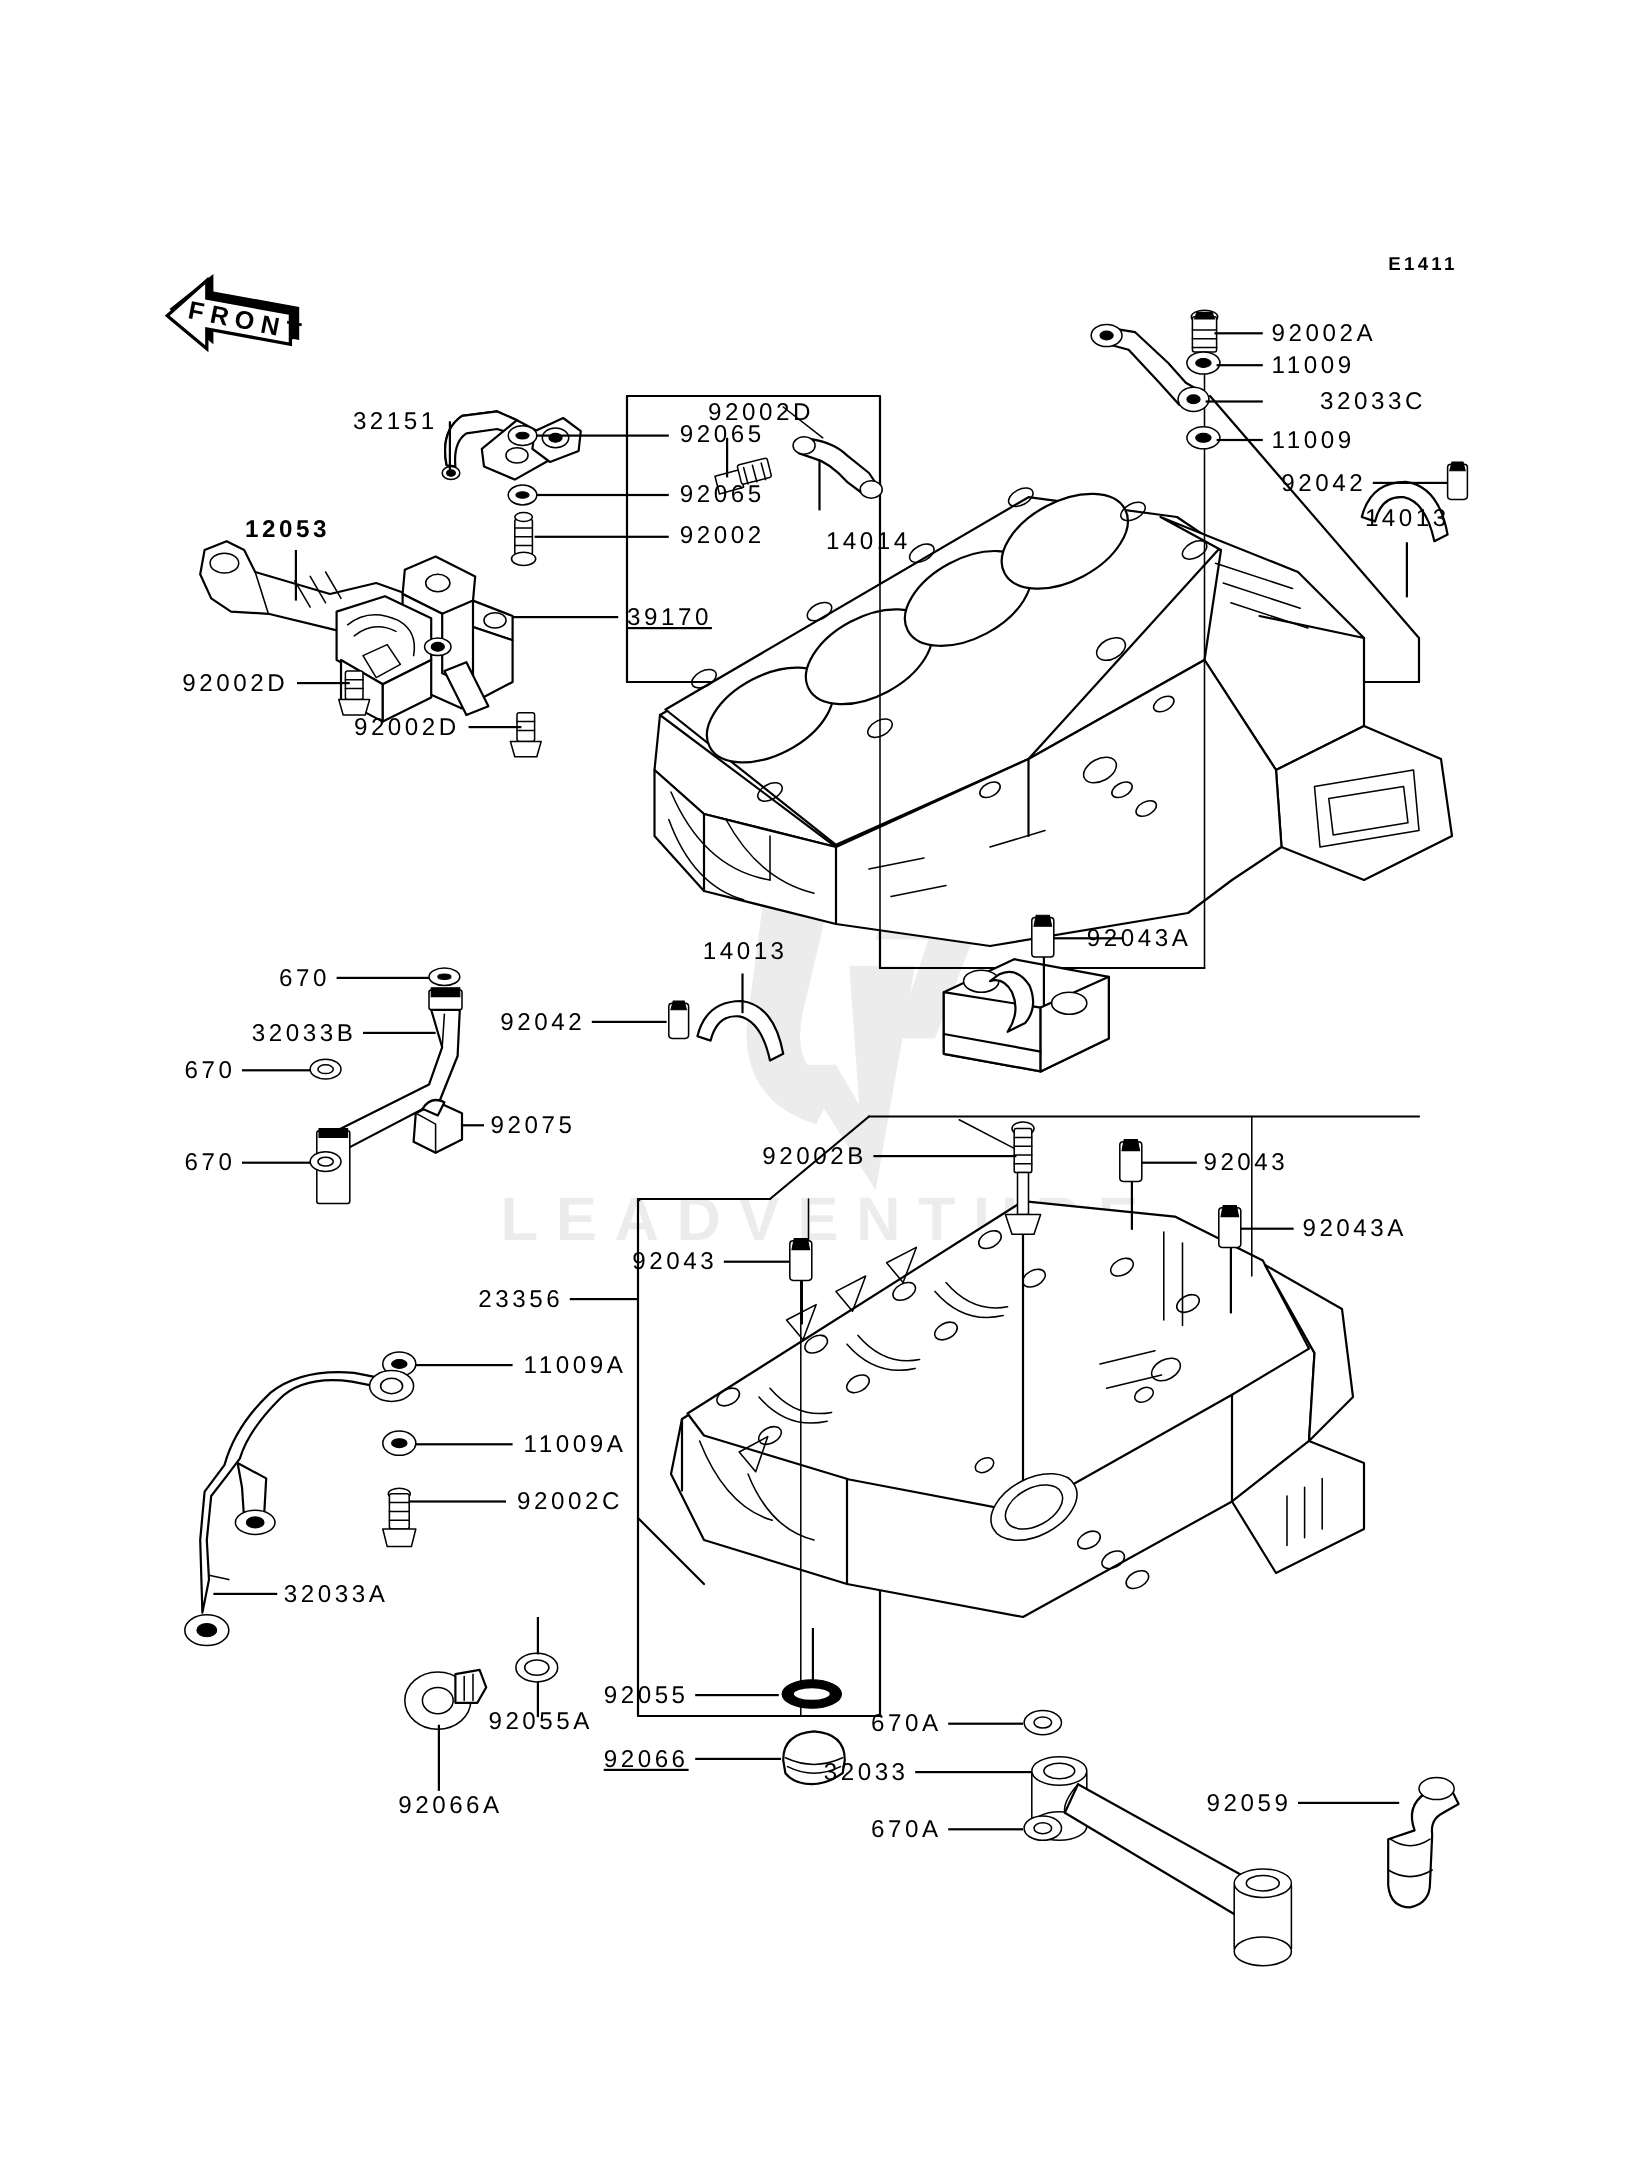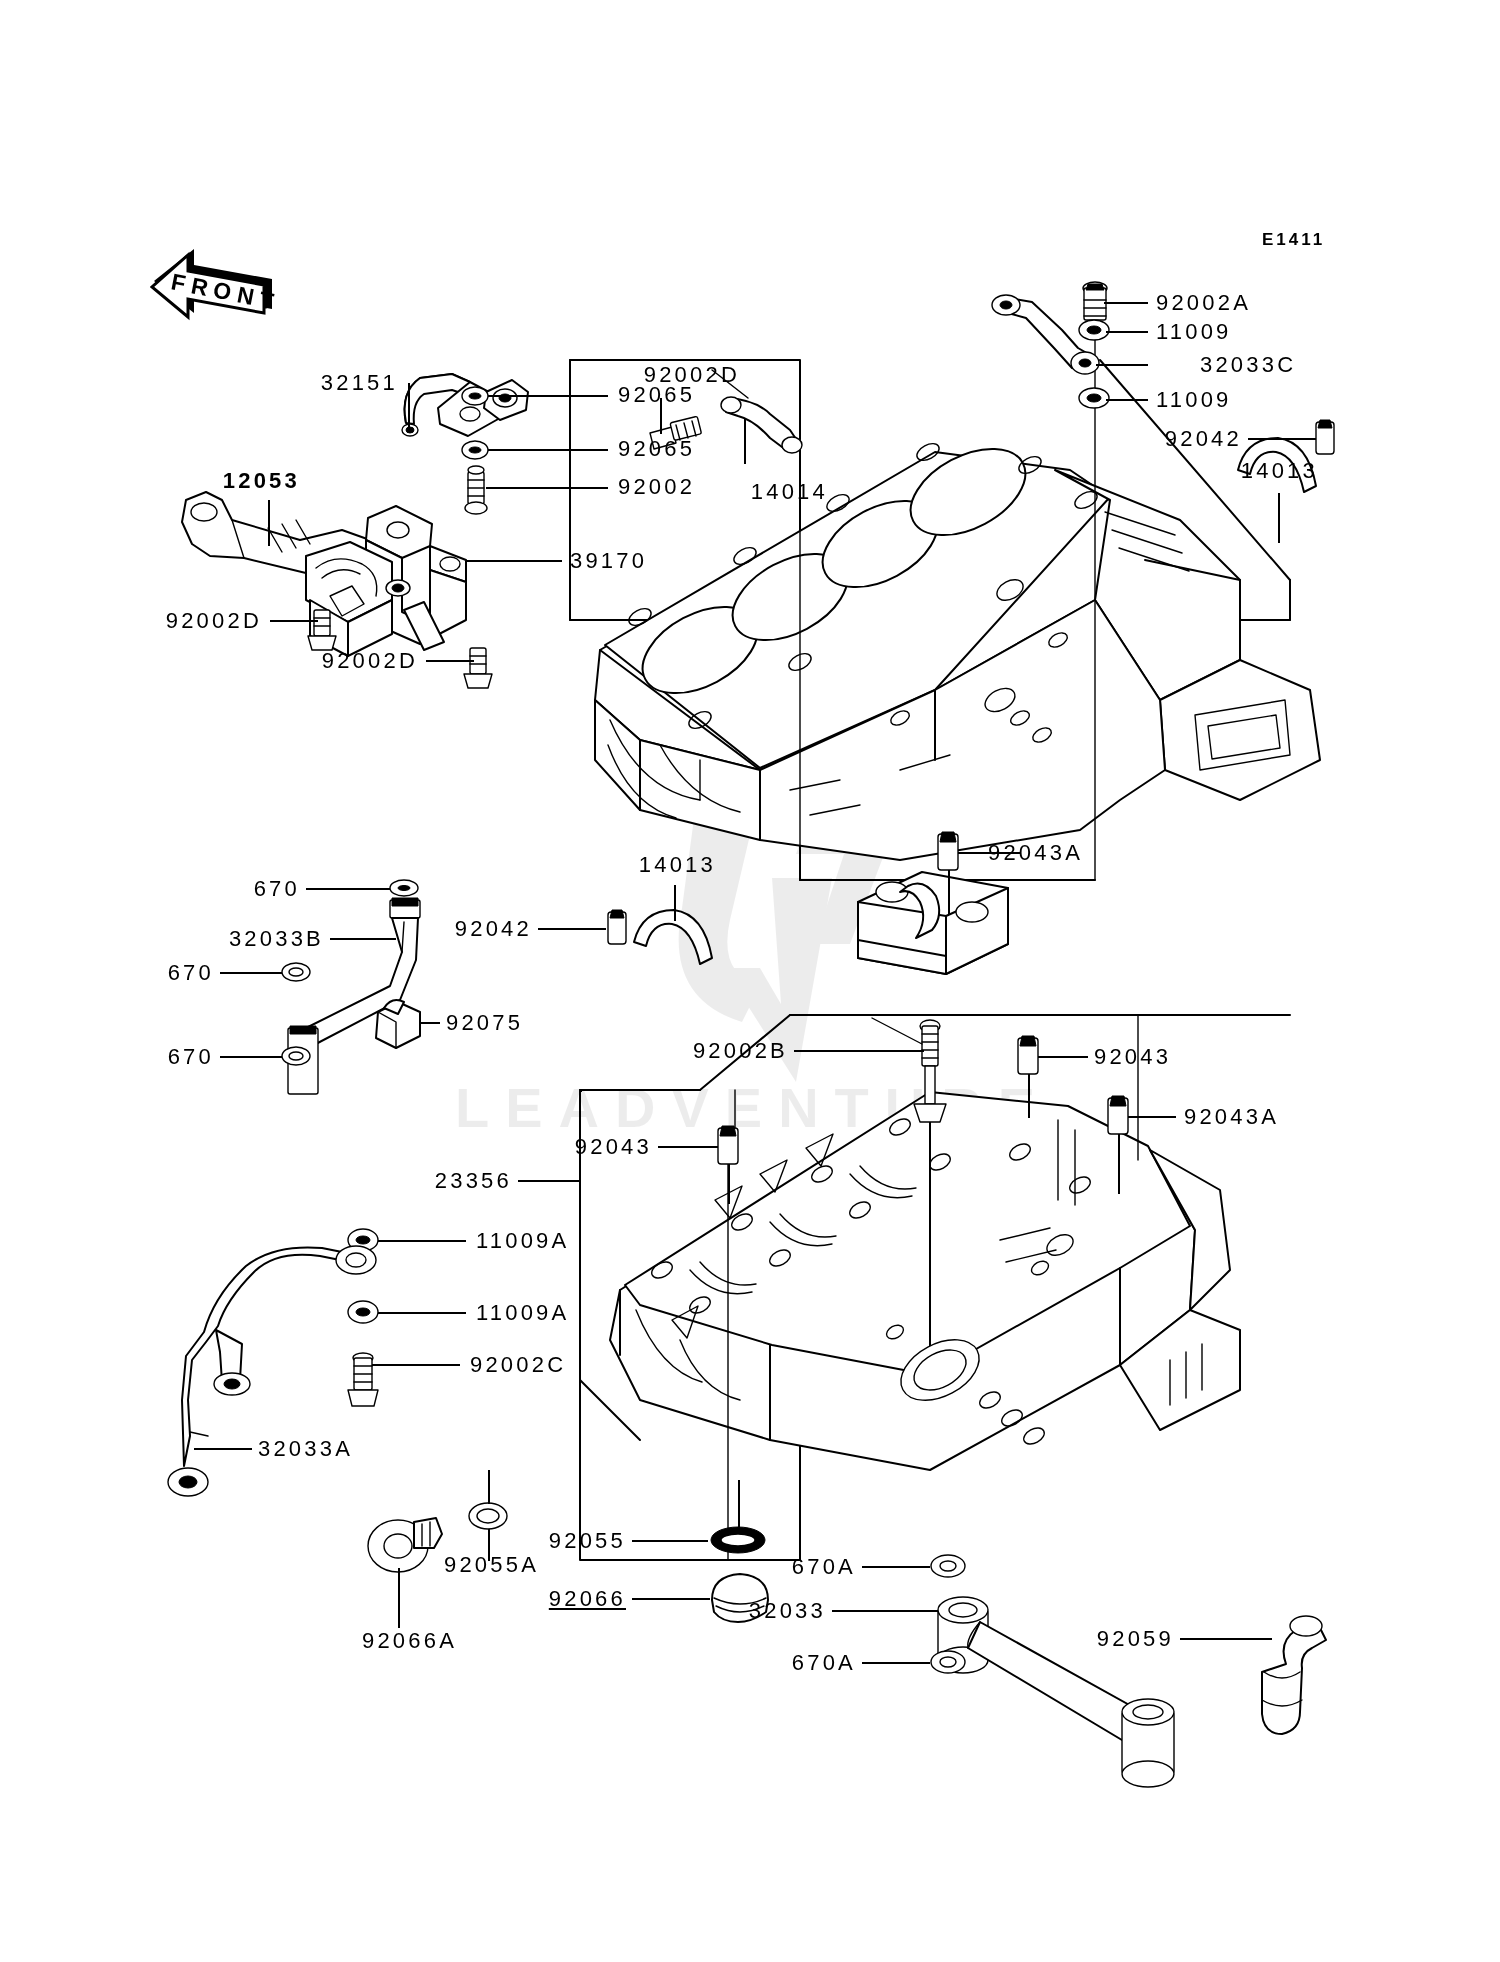--- a/index.html
+++ b/index.html
@@ -600,21 +600,21 @@
 
   <div class="ln v" style="left:488px; top:1470px; height:34px;"></div>
 
   <div class="lbl r" style="left:398px; top:370px;">32151</div>
   <div class="lbl" style="left:618px; top:382px;">92065</div>
   <div class="lbl" style="left:618px; top:436px;">92065</div>
   <div class="lbl" style="left:618px; top:474px;">92002</div>
   <div class="lbl r" style="left:740px; top:362px;">92002D</div>
   <div class="lbl r" style="left:828px; top:455px;margin-top:24px;">14014</div>
   <div class="lbl r" style="left:300px; top:468px;font-weight:bold;">12053</div>
-  <div class="lbl" style="left:570px; top:548px;">39170</div>
+  <div class="lbl" style="left:570px; top:548px;text-decoration:underline;">39170</div>
   <div class="lbl r" style="left:262px; top:608px;">92002D</div>
   <div class="lbl r" style="left:418px; top:648px;">92002D</div>
   <div class="lbl" style="left:1156px; top:290px;">92002A</div>
   <div class="lbl" style="left:1156px; top:319px;">11009</div>
   <div class="lbl" style="left:1156px; top:352px;margin-left:44px;">32033C</div>
   <div class="lbl" style="left:1156px; top:387px;">11009</div>
   <div class="lbl r" style="left:1242px; top:426px;">92042</div>
   <div class="lbl r" style="left:1318px; top:458px;">14013</div>
   <div class="lbl" style="left:988px; top:840px;">92043A</div>
   <div class="lbl r" style="left:300px; top:876px;">670</div>

